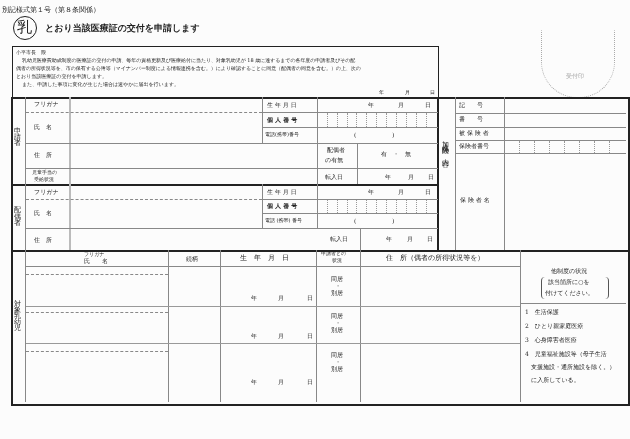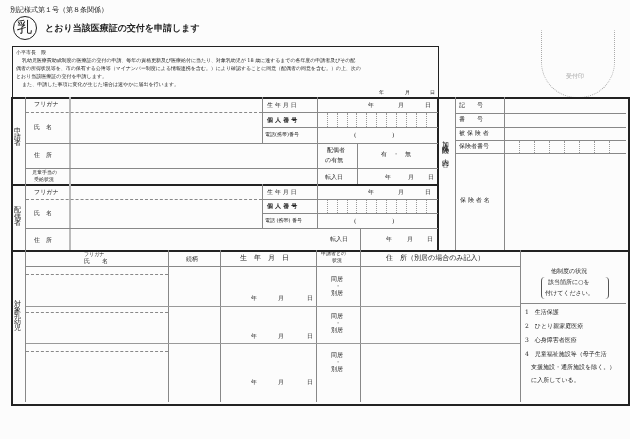--- a/index.html
+++ b/index.html
@@ -17,21 +17,21 @@
   .vlk{position:absolute;width:0;border-left:2px solid #222;}
   .hld{position:absolute;height:0;border-top:1px dashed #888;}
   .vld{position:absolute;width:0;border-left:1px dotted #999;}
   .vlg{position:absolute;width:0;border-left:2px solid #bbb;}
   .vertical{writing-mode:vertical-rl;text-orientation:upright;letter-spacing:6px;}
   .field{position:absolute;background:transparent;}
 </style>
 </head>
 <body>
 
-<div class="t s7" style="left:10px;top:7px;">別記様式第１号（第８条関係）</div>
+<div class="t s7" style="left:2px;top:7px;">別記様式第１号（第８条関係）</div>
 <div class="abs" style="left:13px;top:16px;width:22px;height:22px;border:1.5px solid #222;border-radius:50%;">
   <div class="t" style="left:3px;top:3px;font-size:15px;">乳</div>
 </div>
 <div class="t s9" style="left:45px;top:24px;font-weight:bold;">とおり当該医療証の交付を申請します</div>
 
 <div class="abs" style="left:541px;top:30px;width:72px;height:66px;border:1.5px dotted #aaa;border-top-color:transparent;border-radius:0 0 36px 36px;"></div>
 <div class="t s6" style="left:566px;top:73px;color:#aaa;">受付印</div>
 
 <div class="abs" style="left:12px;top:46px;width:425px;height:51px;border:1.5px solid #222;border-bottom:none;"></div>
 <div class="t s5" style="left:16px;top:50px;">小平市長　殿</div>
@@ -188,21 +188,21 @@
 <div class="hld" style="left:26px;top:274px;width:142px;"></div>
 <div class="hld" style="left:26px;top:312px;width:142px;"></div>
 <div class="hld" style="left:26px;top:351px;width:142px;"></div>
 
 <div class="t s5" style="left:84px;top:252px;">フリガナ</div>
 <div class="t s6" style="left:84px;top:258px;">氏　　名</div>
 <div class="t s6" style="left:186px;top:256px;">続柄</div>
 <div class="t s7" style="left:240px;top:255px;">生　年　月　日</div>
 <div class="t s5" style="left:321px;top:251px;">申請者との</div>
 <div class="t s5" style="left:332px;top:258px;">状況</div>
-<div class="t s7" style="left:386px;top:255px;">住　所（別居の場合のみ記入）</div>
+<div class="t s7" style="left:386px;top:255px;">住　所（偶者の所得状況等を）</div>
 
 <div class="field" style="left:27px;top:267px;width:140px;height:6px;"></div>
 <div class="field" style="left:27px;top:276px;width:140px;height:29px;"></div>
 <div class="field" style="left:170px;top:267px;width:49px;height:38px;"></div>
 <div class="t s6" style="left:251px;top:295px;">年</div>
 <div class="t s6" style="left:278px;top:295px;">月</div>
 <div class="t s6" style="left:307px;top:295px;">日</div>
 <div class="t s6" style="left:331px;top:276px;">同居</div>
 <div class="t s6" style="left:335px;top:283px;">・</div>
 <div class="t s6" style="left:331px;top:290px;">別居</div>

